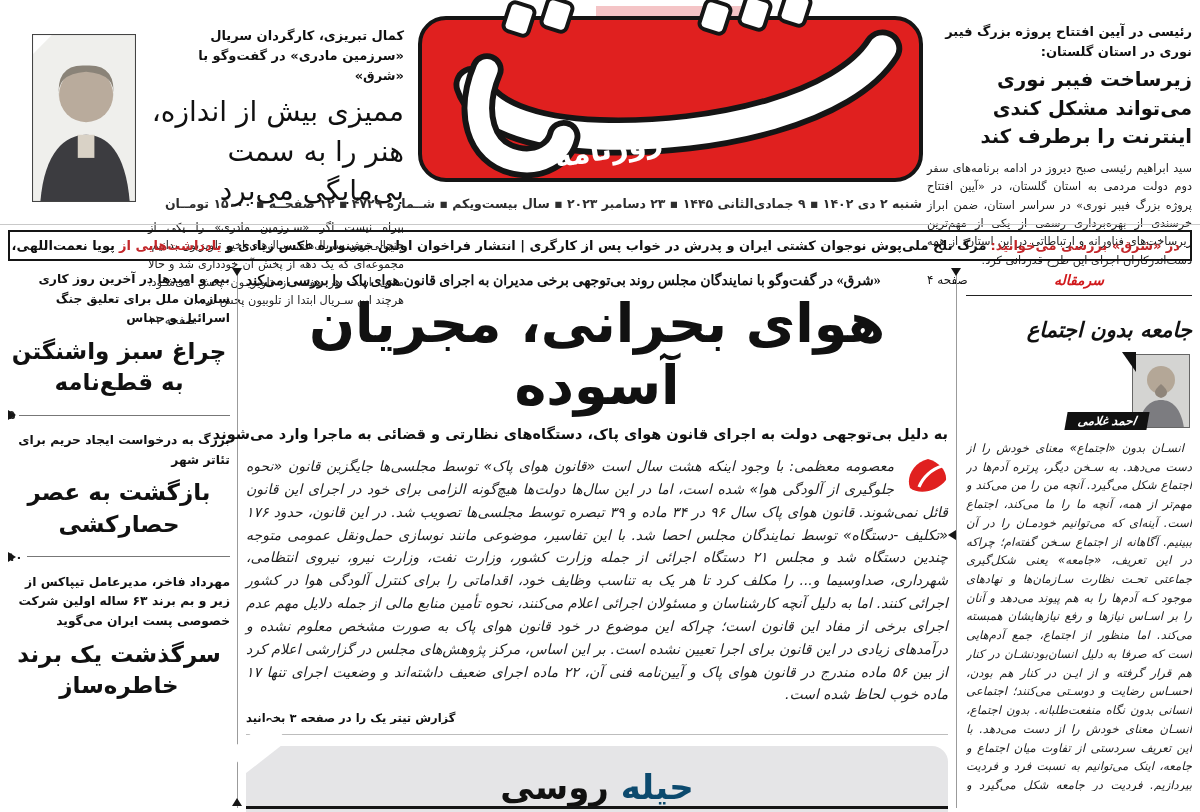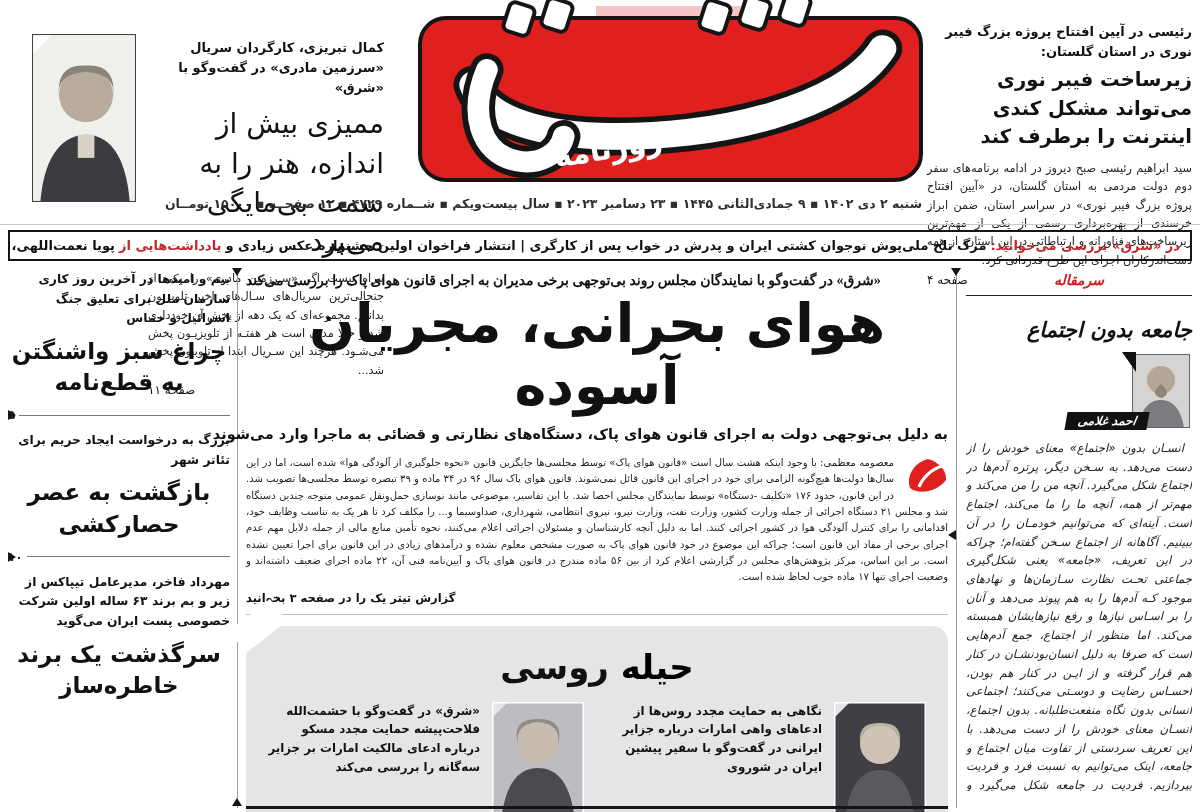--- a/index.html
+++ b/index.html
@@ -6,21 +6,21 @@
   html,body { background:#fff; }
   .page {
     position:relative; width:1200px; height:812px; margin:0 auto;
     background:#fff; overflow:hidden; direction:rtl;
     font-family:"DejaVu Sans", sans-serif; color:#111;
   }
 
   
   .tl-article { position:absolute; top:26px; left:8px; width:396px; height:198px; }
   .tl-photo { position:absolute; left:24px; top:8px; width:104px; height:168px; }
-  .tl-text { position:absolute; left:140px; right:20px; top:0;margin-top:12px; }
+  .tl-text { position:absolute; left:140px; right:0; top:0; }
   .kicker-sm { font-weight:bold; font-size:13px; line-height:1.55; text-align:right; }
   .tl-headline { font-weight:normal; font-size:28px; line-height:1.4; text-align:right; margin-top:6px; letter-spacing:-0.5px;}
   .body-sm { font-size:11.3px; line-height:1.62; text-align:justify; color:#222; margin-top:9px; }
   .page-ref { display:block; font-weight:normal; font-size:12px; text-align:left; margin-top:3px; }
 
   .pink-tab { position:absolute; left:596px; top:6px; width:150px; height:56px;
     background:rgba(238,164,168,0.65); z-index:0; }
   .pink-tab .glyph { position:absolute; right:12px; top:2px; color:#c3272b; font-size:34px; font-weight:bold; }
   .pink-tab .dash { position:absolute; height:7px; background:#fff; opacity:.9; }
 
@@ -62,32 +62,32 @@
   .sb-divider { display:flex; direction:ltr; align-items:center; gap:4px; margin:10px 0 9px; }
   .sb-divider .pg { font-size:12px; font-weight:bold; color:#222; }
   .sb-divider .ln { flex:1; border-top:1px solid #777; }
 
   
   .center { position:absolute; left:246px; top:272px; width:702px; }
   .main-kicker { text-align:left; font-weight:bold; font-size:14px; white-space:nowrap;font-family:Liberation Serif, serif; }
   .main-headline { text-align:center; font-weight:bold; font-size:54px; line-height:1.15;
      margin-top:4px; letter-spacing:-2px; }
   .main-subhead { text-align:center; font-weight:bold; font-size:14.5px; margin-top:9px; white-space:nowrap; }
-  .main-body { margin-top:13px; font-size:10px; line-height:1.63; text-align:justify; color:#1d1d1d; }
+  .main-body { margin-top:13px; font-size:14px; line-height:1.63; text-align:justify; color:#1d1d1d;font-style:italic; }
   .nib { float:right; width:42px; height:36px; margin:3px 0 4px 12px; }
   .main-note { font-weight:bold; font-size:11.5px; text-align:left; margin-top:5px; }
   .center-divider { border-top:1px solid #bdbdbd; margin-top:9px; }
 
   .gray-box { position:relative; margin-top:11px; background:#e5e5e7; border-radius:16px;
     height:246px; padding:13px 22px; }
   .gray-box .corner-cut { position:absolute; left:-14px; top:-14px; width:52px; height:28px;
     background:#fff; transform:rotate(-38deg); }
   .rb-kicker { text-align:center; font-weight:bold; font-size:13.5px; }
   .rb-headline { text-align:center; font-weight:bold; font-size:34px; margin-top:8px; letter-spacing:-1px; }
-  .rb-headline .red { color:#000000; }
+  .rb-headline .red { color:#0c4a6e; }
   .rb-row { display:flex; gap:26px; margin-top:15px; }
   .rb-sub { flex:1; display:flex; gap:12px; }
   .rb-photo { flex:0 0 92px; height:112px; }
   .rb-sub-kicker { font-weight:bold; font-size:11.8px; line-height:1.6; text-align:right; }
 
   .bottom-bar { position:absolute; left:246px; top:806px; width:702px; height:3px; background:#151515; }
 
   
   .editorial { position:absolute; left:966px; top:272px; width:226px;font-style:italic; }
   .ed-section { color:#d11a1d; font-weight:bold; font-size:14px; text-align:center; letter-spacing:5px; }

